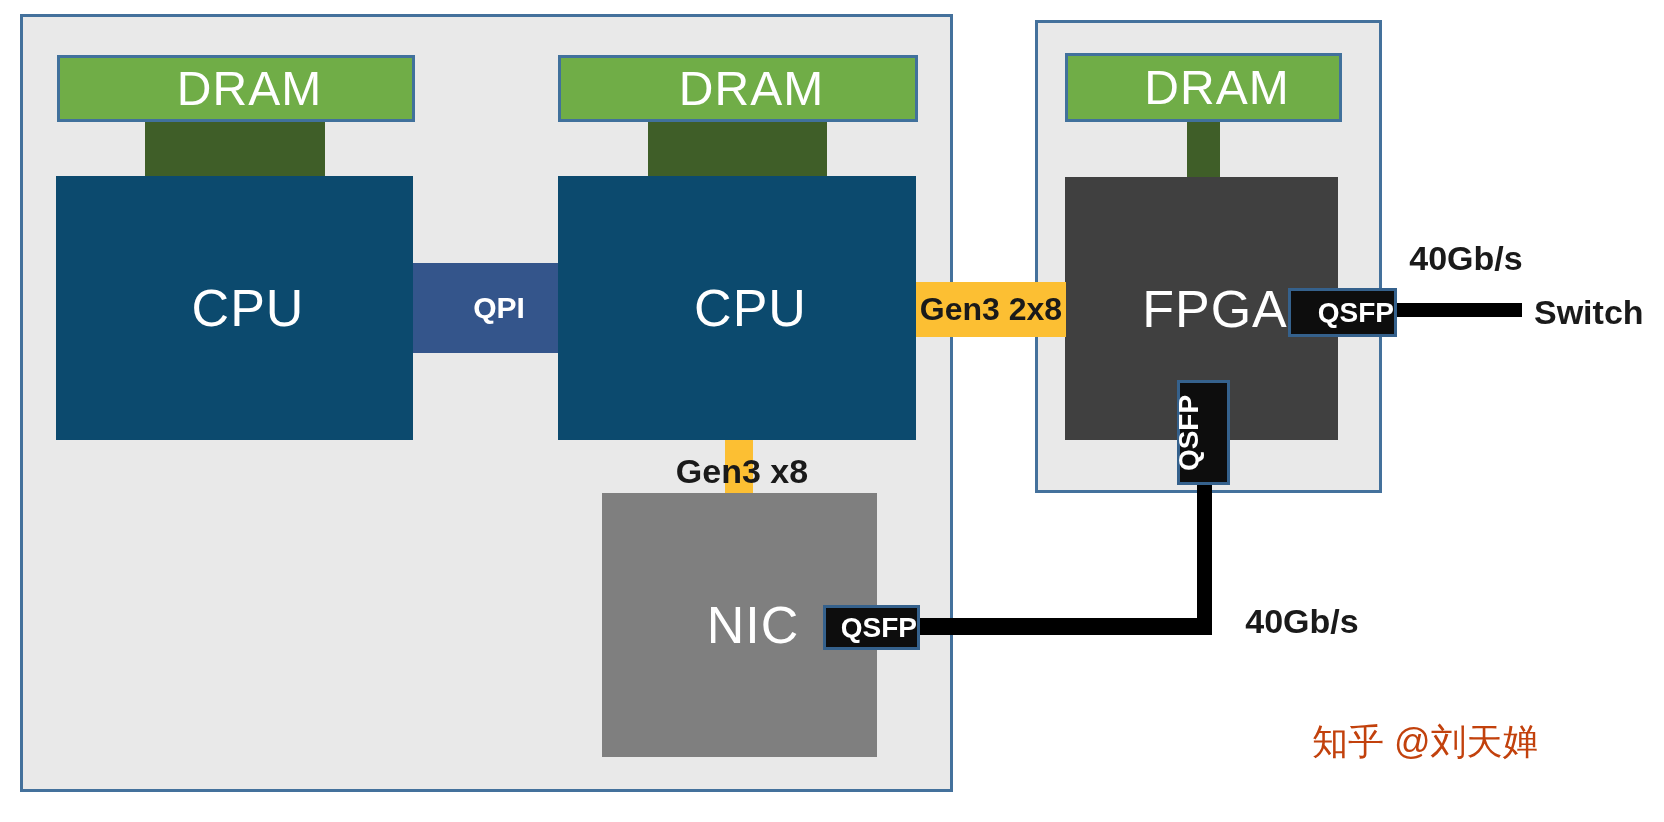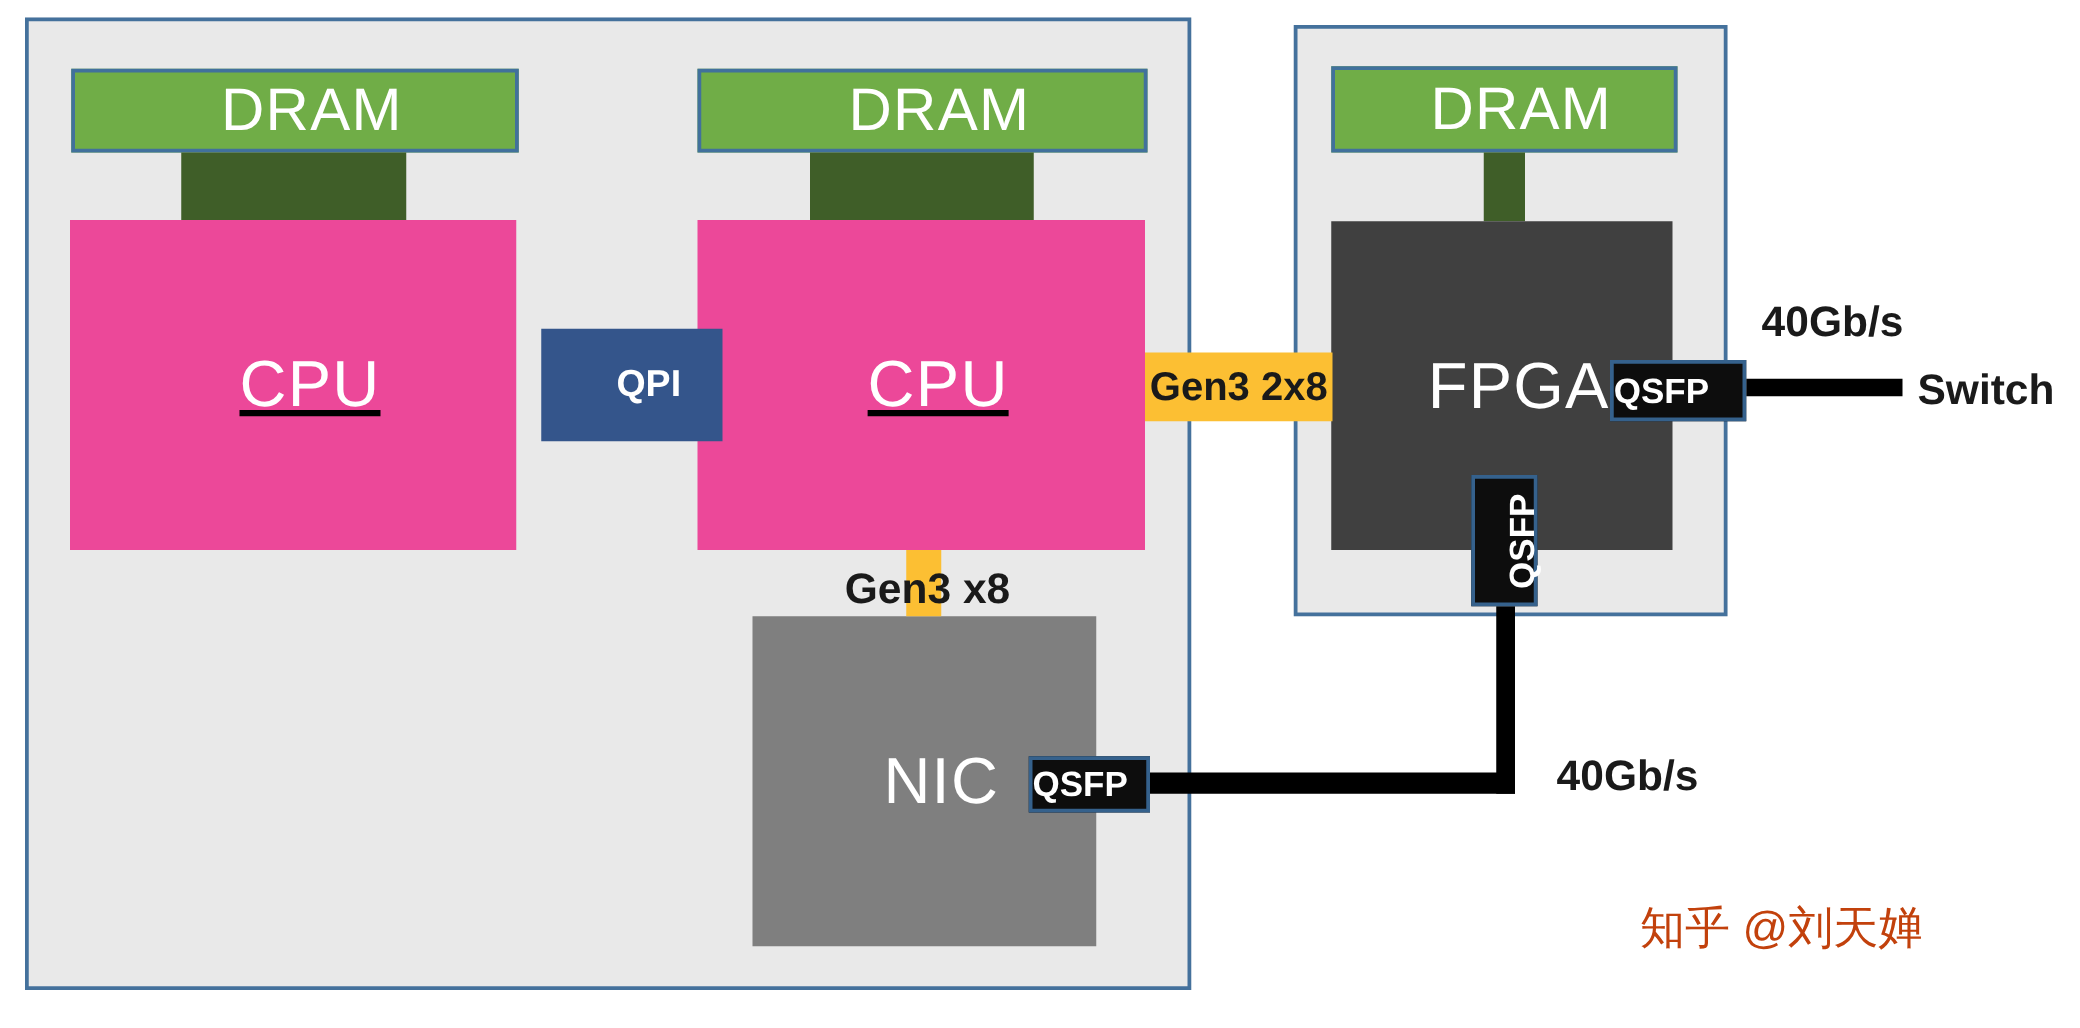--- a/index.html
+++ b/index.html
@@ -31,37 +31,37 @@
   .block .lbl { color: #ffffff; white-space: nowrap; }
 
   .dram {
     background: #70ad47;
     border: 3px solid #41719c;
   }
   .dram .lbl { font-size: 48px; font-weight: 400; letter-spacing: 1px; }
 
   .memconn { background: #3f5e28; z-index: 2; }
 
-  .cpu { background: #ec4899; text-decoration: underline; }
+  .cpu { background: #0c4a6e; }
   .cpu .lbl, .nic .lbl, .fpga .lbl { font-size: 52px; font-weight: 400; letter-spacing: 1px; }
 
   .qpi { background: #34558b; }
   .qpi .lbl { font-size: 30px; font-weight: 700; }
 
   .nic { background: #7f7f7f; }
   .fpga { background: #404040; }
 
   .pcie { background: #fcbf33; z-index: 3; }
 
   .qsfp {
     background: #0d0d0d;
     border: 3px solid #35618c;
     display: flex;
     align-items: center;
-    justify-content: flex-start;
+    justify-content: flex-end;
     z-index: 4;
   }
   .qsfp .lbl { color: #ffffff; font-size: 28px; font-weight: 700; white-space: nowrap; }
   .qsfp .vert { transform: rotate(-90deg); }
 
   .cable { background: #000000; z-index: 3; }
 
   .caption {
     color: #1a1a1a;
     font-weight: 700;
@@ -111,21 +111,21 @@
   </div>
   <div class="abs memconn" style="left:648px; top:122px; width:179px; height:56px;"></div>
 
   <div class="abs block cpu" style="left:56px; top:176px; width:357px; height:264px;">
     <span class="lbl">CPU</span>
   </div>
   <div class="abs block cpu" style="left:558px; top:176px; width:358px; height:264px;">
     <span class="lbl">CPU</span>
   </div>
 
-  <div class="abs block qpi" style="left:433px; top:263px; width:145px; height:90px;">
+  <div class="abs block qpi" style="left:413px; top:263px; width:145px; height:90px;">
     <span class="lbl">QPI</span>
   </div>
 
   <div class="abs pcie" style="left:725px; top:440px; width:28px; height:53px;"></div>
   <div class="abs caption" style="left:657px; top:452px; width:170px; height:38px;">Gen3 x8</div>
 
   <div class="abs block nic" style="left:602px; top:493px; width:275px; height:264px;">
     <span class="lbl">NIC</span>
   </div>
 

